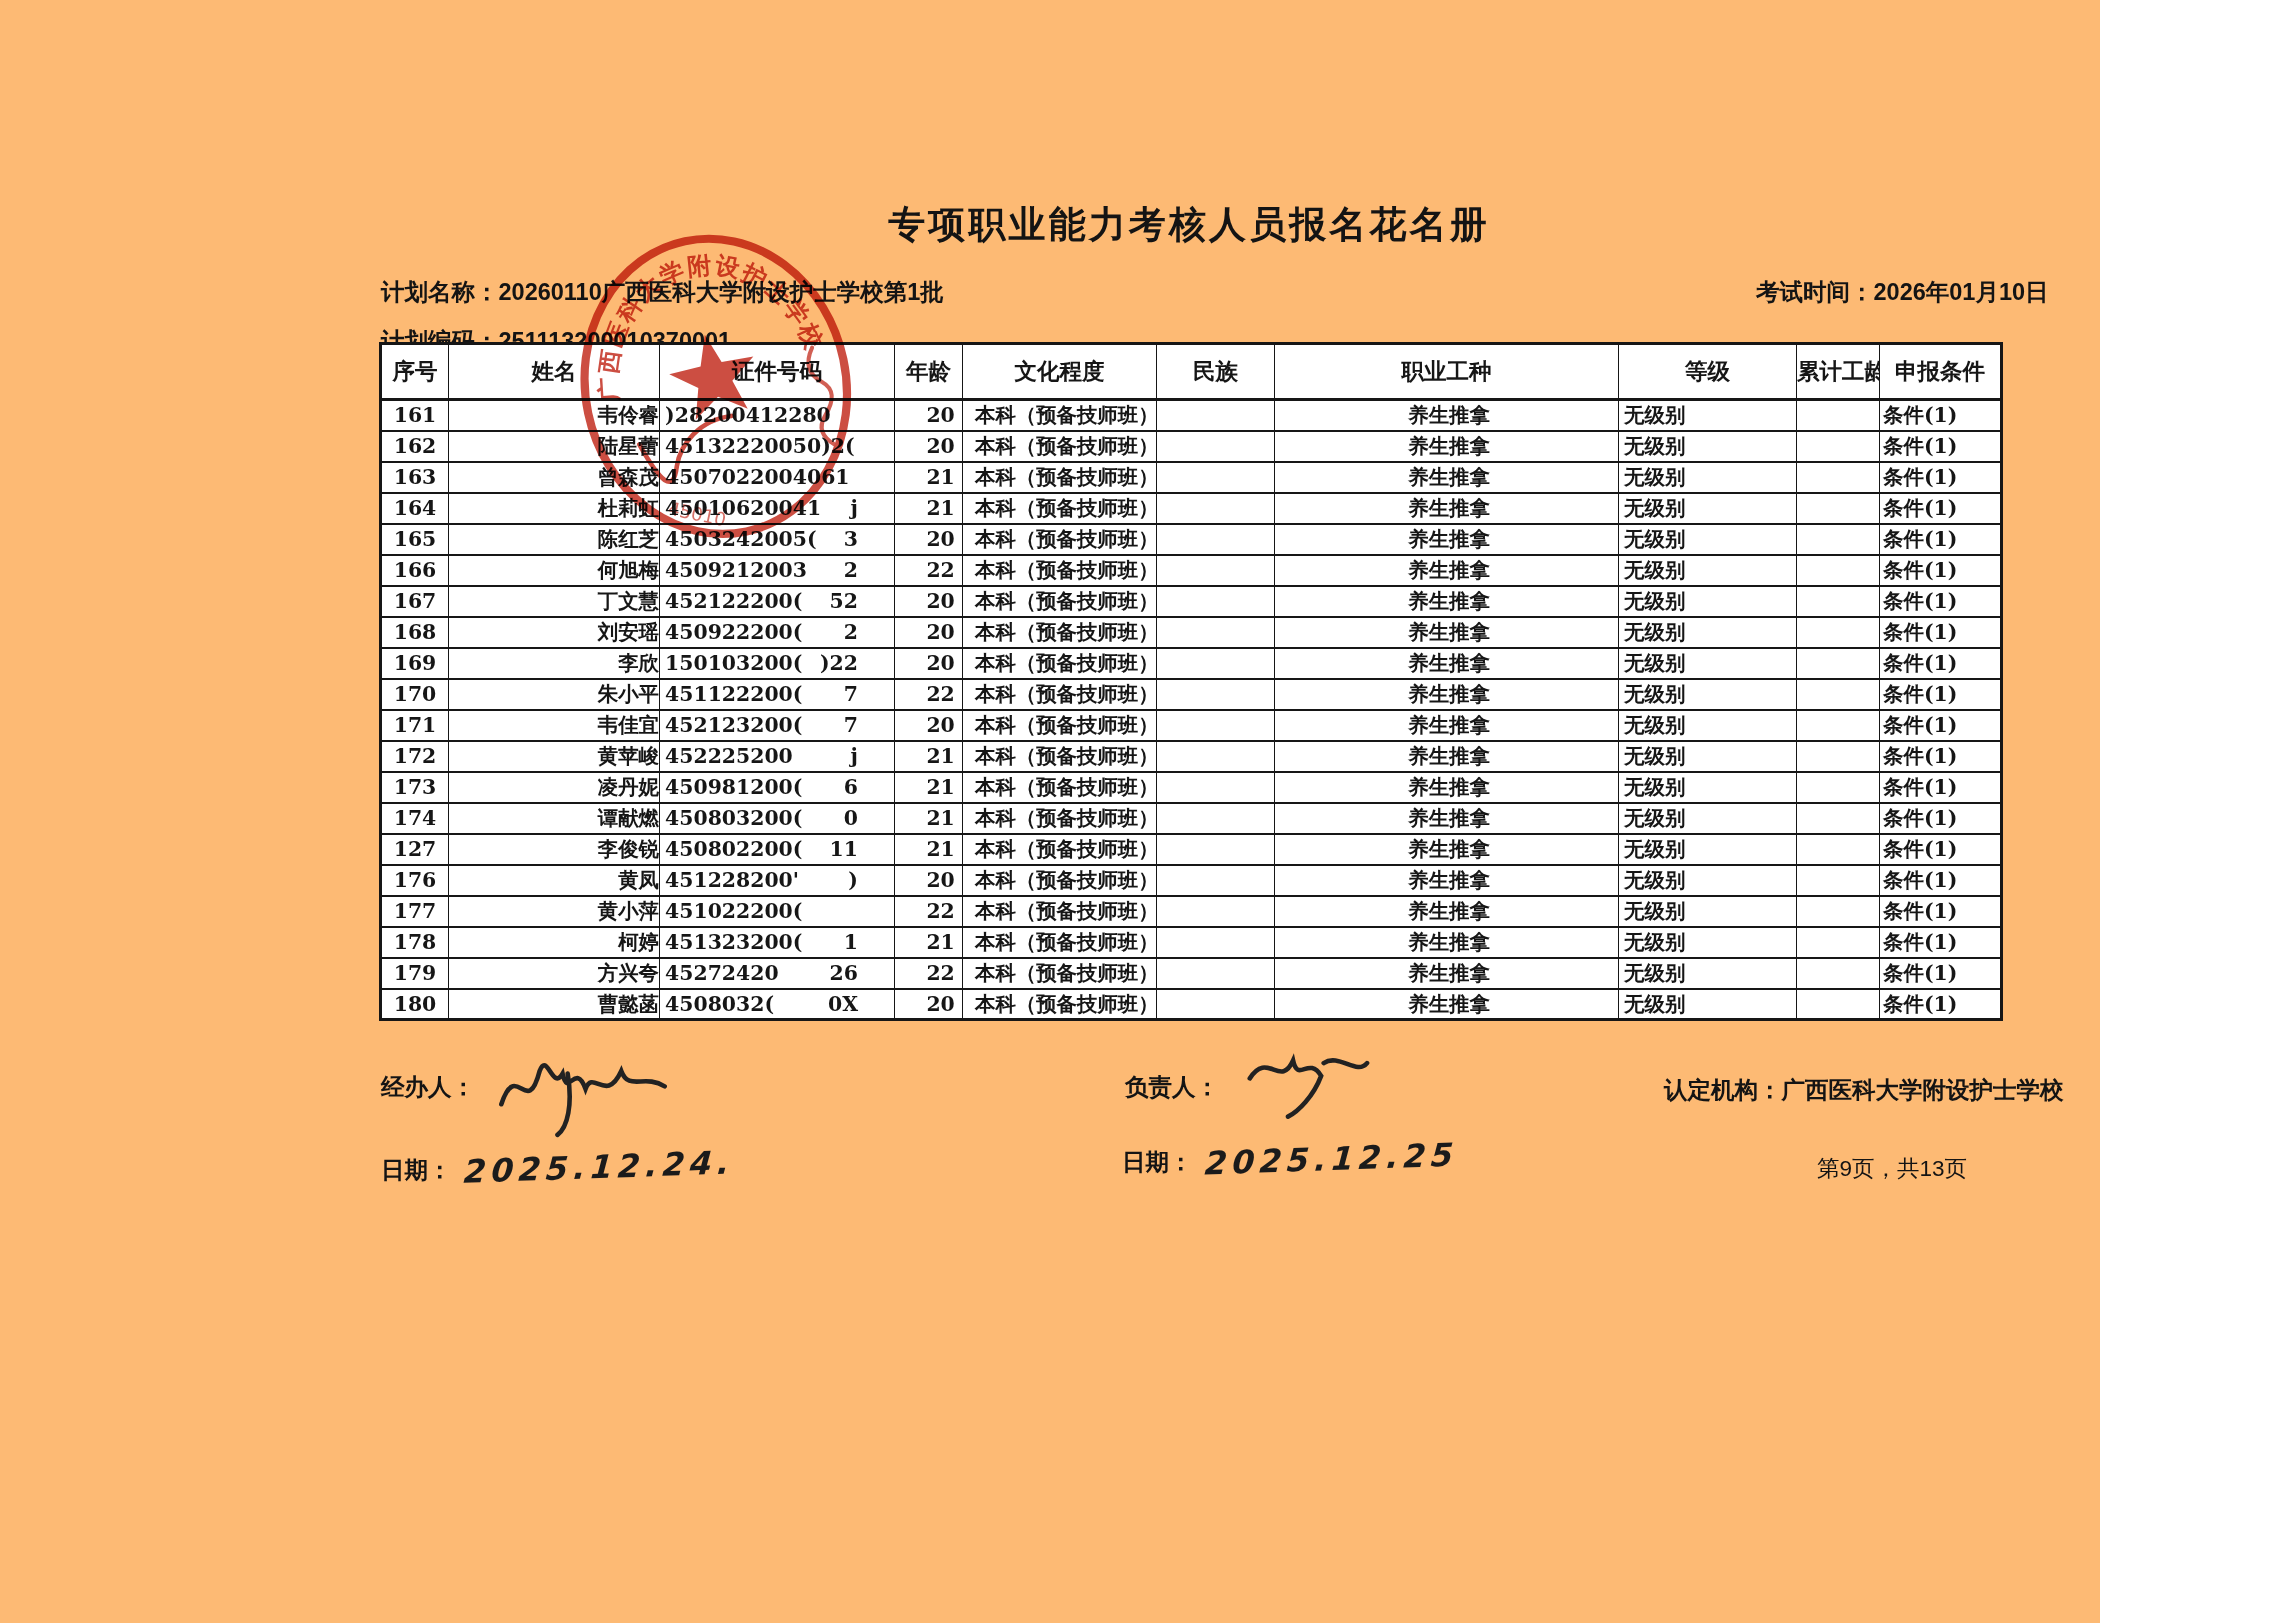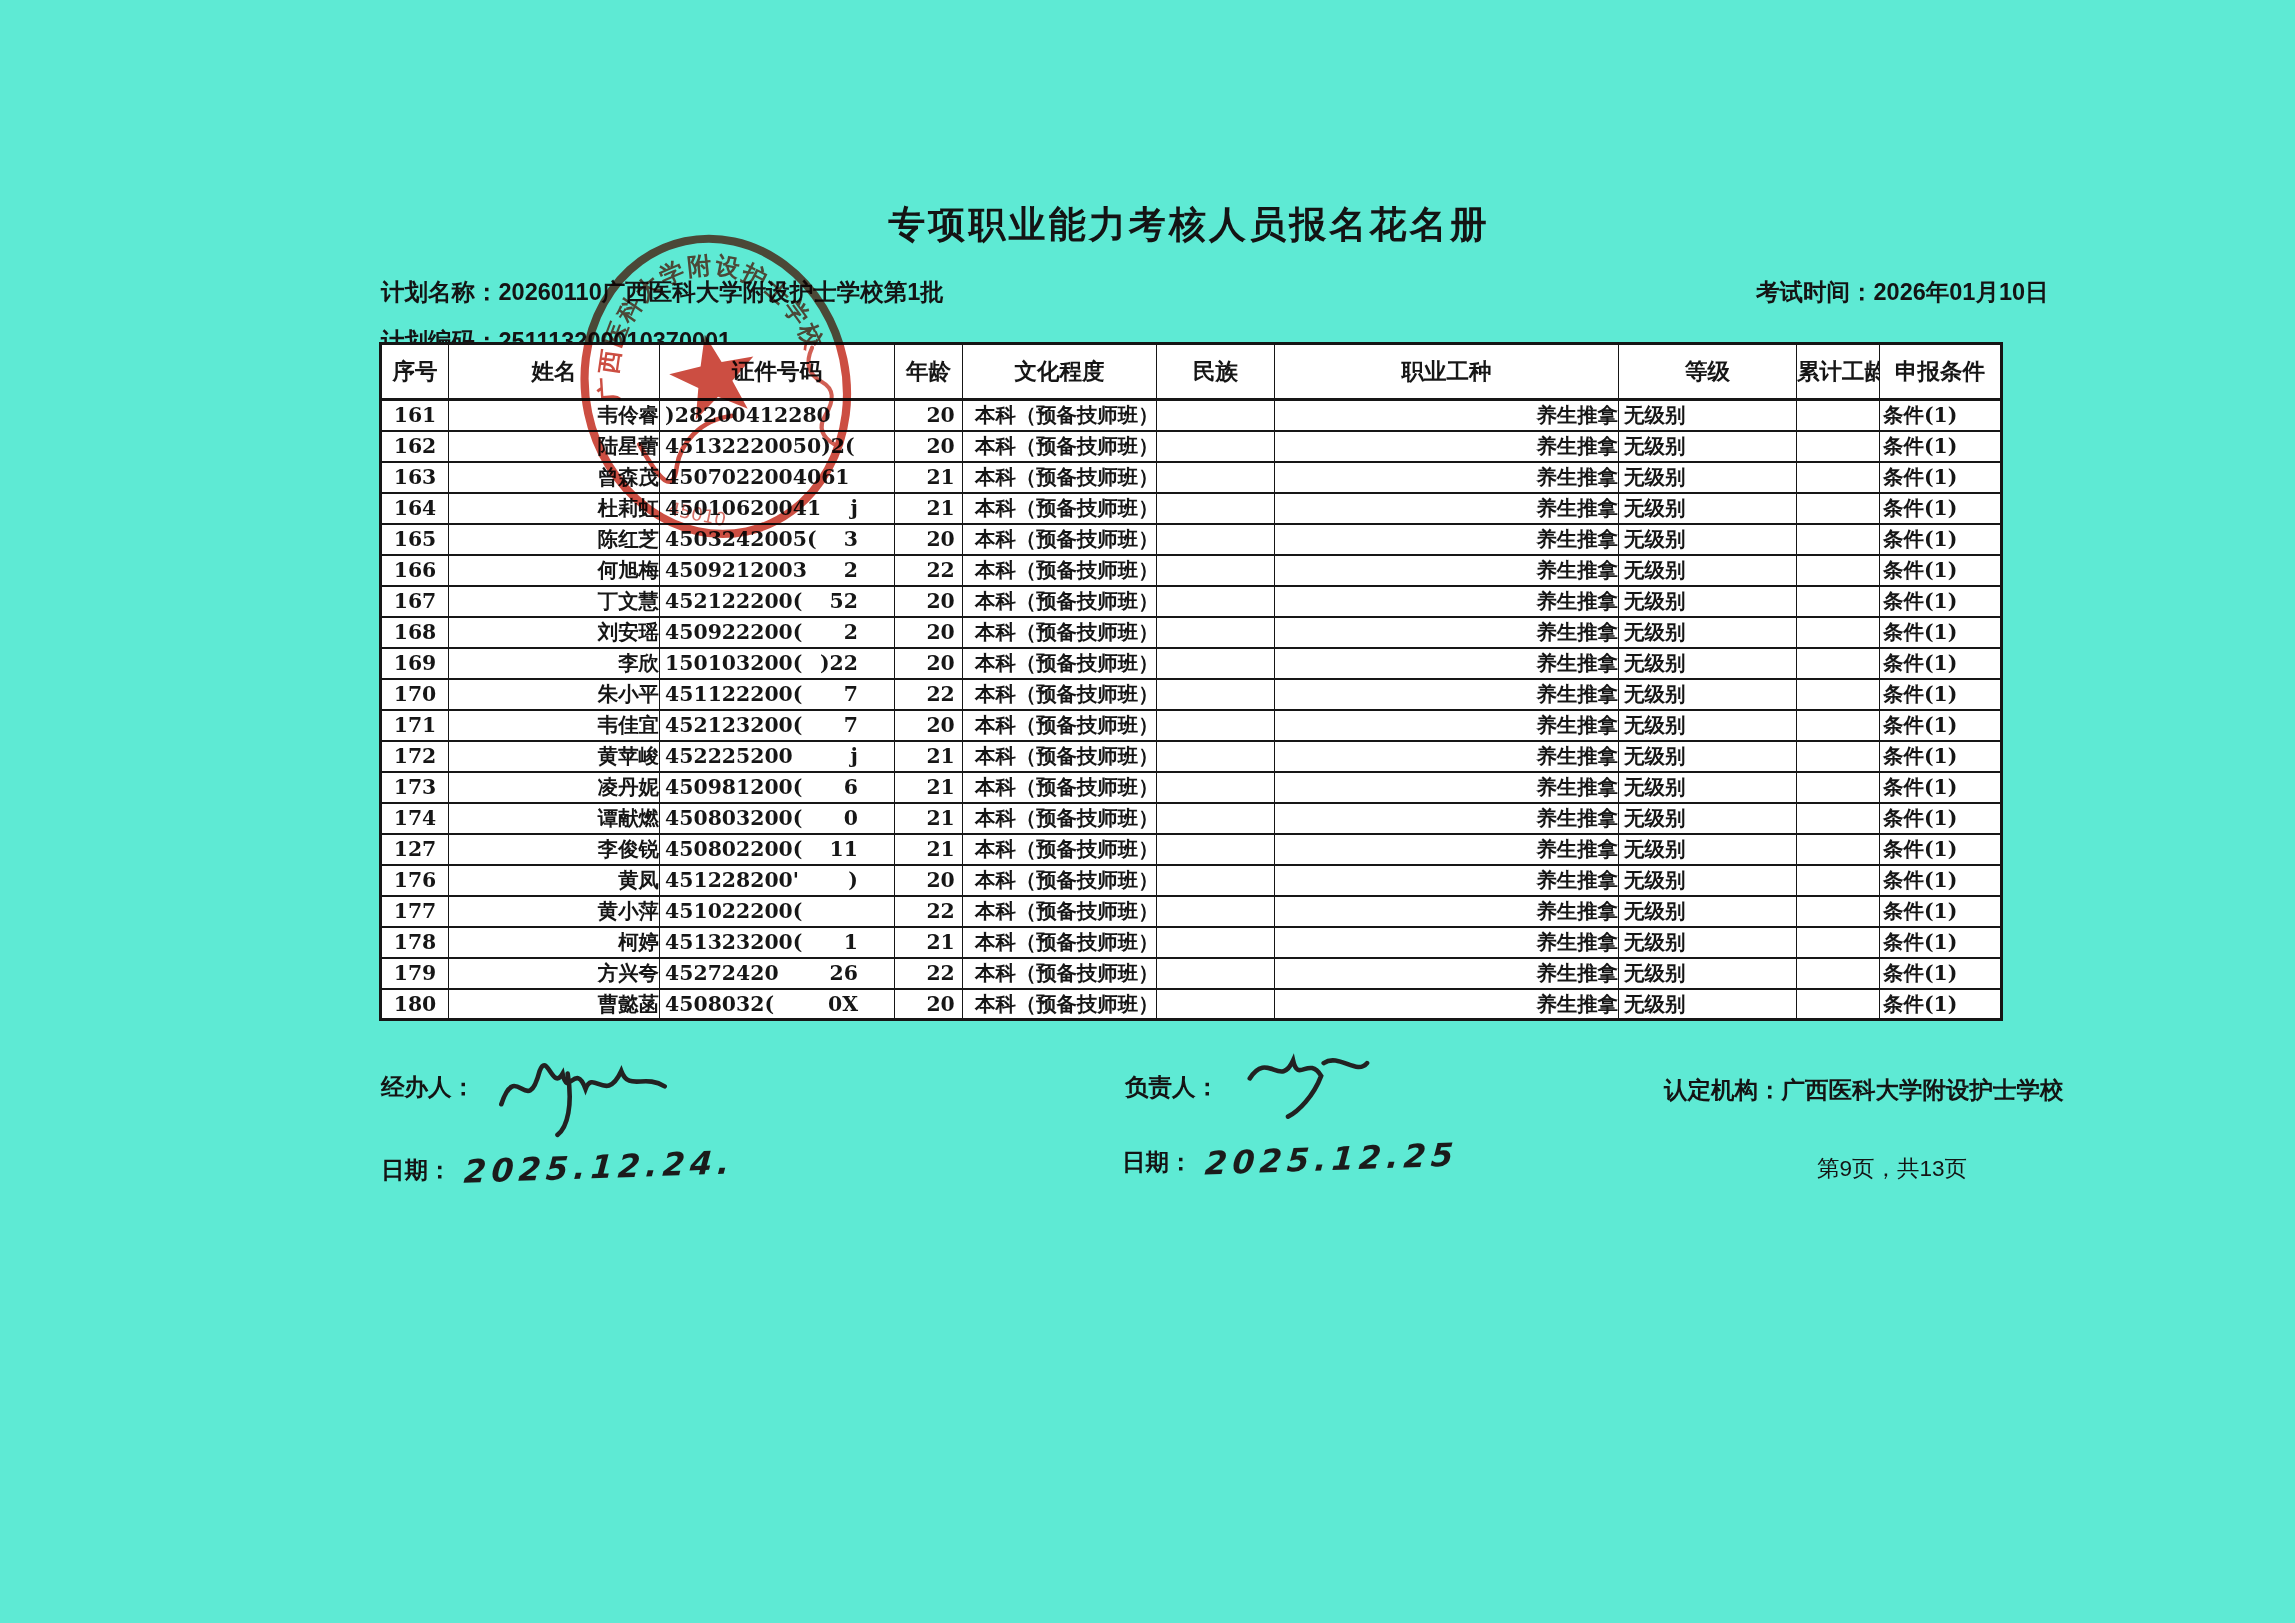--- a/index.html
+++ b/index.html
@@ -1,18 +1,18 @@
 <!DOCTYPE html>
 <html style="font-size:8.2px"><head>
 <meta charset="utf-8">
 <style>
   * { margin:0; padding:0; box-sizing:border-box; }
   html,body { background:#ffffff; }
   .page {
-    position:relative; width:2295px; height:1623px; background:#5eead4;
+    position:relative; width:2100px; height:1623px; background:#fdba74;
     font-family:"Liberation Sans", sans-serif; color:#141414; overflow:hidden;
   }
   .title {
     position:absolute; top:200px; left:379px; width:1620px;
     text-align:center; font-size:37px; font-weight:bold; letter-spacing:3.1px;
     font-family:"Liberation Sans", sans-serif;
   }
   .meta-line1 { position:absolute; top:276px; left:381px; font-size:23.5px; font-weight:bold; }
   .exam-time  { position:absolute; top:276px; left:1756px; font-size:23.5px; font-weight:bold; }
   .meta-line2 { position:absolute; top:325px; left:381px; font-size:23.5px; font-weight:bold; }
@@ -32,21 +32,21 @@
     background:#fff;
   }
   table.roster td { height:31px; font-size:20.4px; background:#fff; }
   td.c-no   { text-align:center; }
   td.c-name { text-align:right; padding-left:24px; }
   td.c-id   { text-align:left; }
   .id-wrap  { display:flex; justify-content:space-between; align-items:center; padding-left:5.1px; }
   .id-tail  { margin-right:36px; }
   td.c-age  { text-align:right; padding-right:7.2px; }
   td.c-edu  { text-align:right; padding-left:12px; }
-  td.c-occ  { text-align:right; padding-left:5.1px; }
+  td.c-occ  { text-align:center; padding-left:5.1px; }
   td.c-lvl  { text-align:left; padding-left:5.1px; }
   td.c-cond { text-align:left; padding-left:3.1px; }
 
   .footer-label { font-size:23.5px; font-weight:bold; font-family:"Liberation Sans", sans-serif; }
   .f-handler   { position:absolute; top:1071px; left:381px; }
   .f-manager   { position:absolute; top:1071px; left:1099px;margin-left:26px; }
   .f-authority { position:absolute; top:1074px; left:1664px; }
   .f-date1     { position:absolute; top:1148px; left:381px; }
   .f-date2     { position:absolute; top:1140px; left:1122px; }
   .f-pageinfo  { position:absolute; top:1153px; left:1817px; font-size:22.5px; font-weight:normal; }

